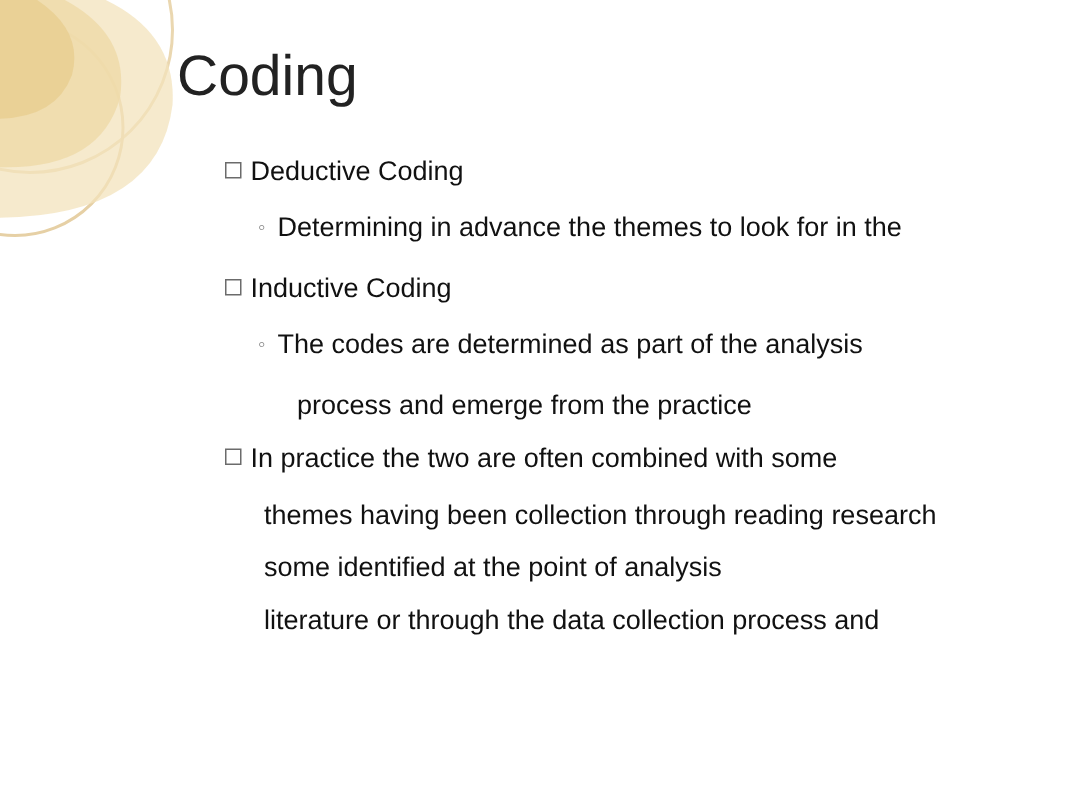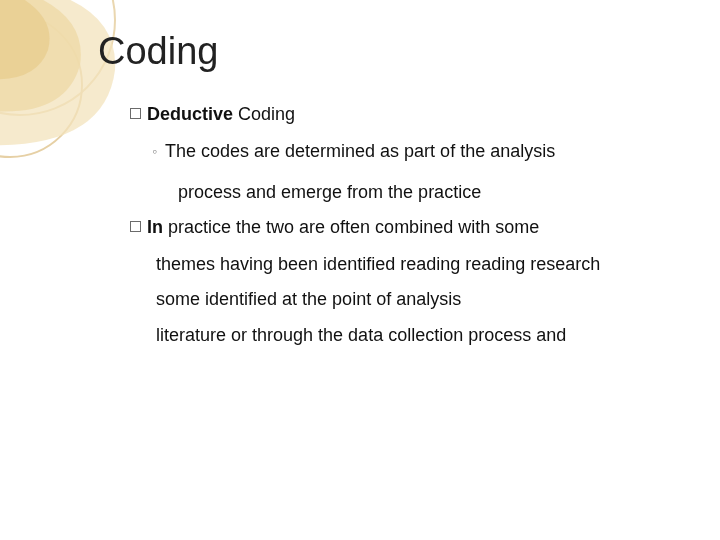--- a/index.html
+++ b/index.html
@@ -14,21 +14,21 @@
     top: 0;
     left: 0;
     width: 180px;
     height: 180px;
     pointer-events: none;
   }
   .slide {
     position: relative;
     width: 720px;
     height: 514px;
-    padding: 30px 40px 30px 80px;
+    padding: 30px 40px 30px 100px;
   }
   .title {
     font-size: 38px;
     color: #222;
     font-weight: 400;
     margin-bottom: 24px;
     margin-left: 18px;
   }
   .content {
     font-size: 18px;
@@ -42,21 +42,21 @@
   }
   .sq {
     display: inline-block;
     width: 11px;
     height: 11px;
     border: 1.5px solid #6b6b6b;
     margin-right: 6px;
     position: relative;
     top: -1px;
   }
-  .bold { font-weight: 700; }
+  .bold { font-weight: 400; }
   .sub {
     padding-left: 22px;
     margin-bottom: 6px;
   }
   .sub-mark {
     display: inline-block;
     color: #888;
     margin-right: 8px;
     font-size: 14px;
     vertical-align: 1px;
@@ -80,27 +80,33 @@
 </svg>
 
 <div class="slide">
   <h1 class="title">Coding</h1>
 
   <div class="content">
 
     <div class="bullet-l1">
       <span class="sq"></span><span class="bold">Deductive</span><span> Coding</span>
     </div>
+    <div class="sub">
+      <span class="sub-mark">◦</span><span>Determining in advance the themes to look for in the</span>
+    </div>
 
+    <div class="bullet-l1">
+      <span class="sq"></span><span class="bold">Inductive</span><span> Coding</span>
+    </div>
     <div class="sub">
       <span class="sub-mark">◦</span><span>The codes are determined as part of the analysis</span>
     </div>
     <div class="continuation-sub">process and emerge from the practice</div>
 
     <div class="bullet-l1">
       <span class="sq"></span><span class="bold">In</span><span> practice the two are often combined with some</span>
     </div>
-    <div class="continuation">themes having been identified reading reading research</div>
+    <div class="continuation">themes having been collection through reading research</div>
     <div class="continuation">some identified at the point of analysis</div>
     <div class="continuation">literature or through the data collection process and</div>
 
   </div>
 </div>
 
 </body></html>

